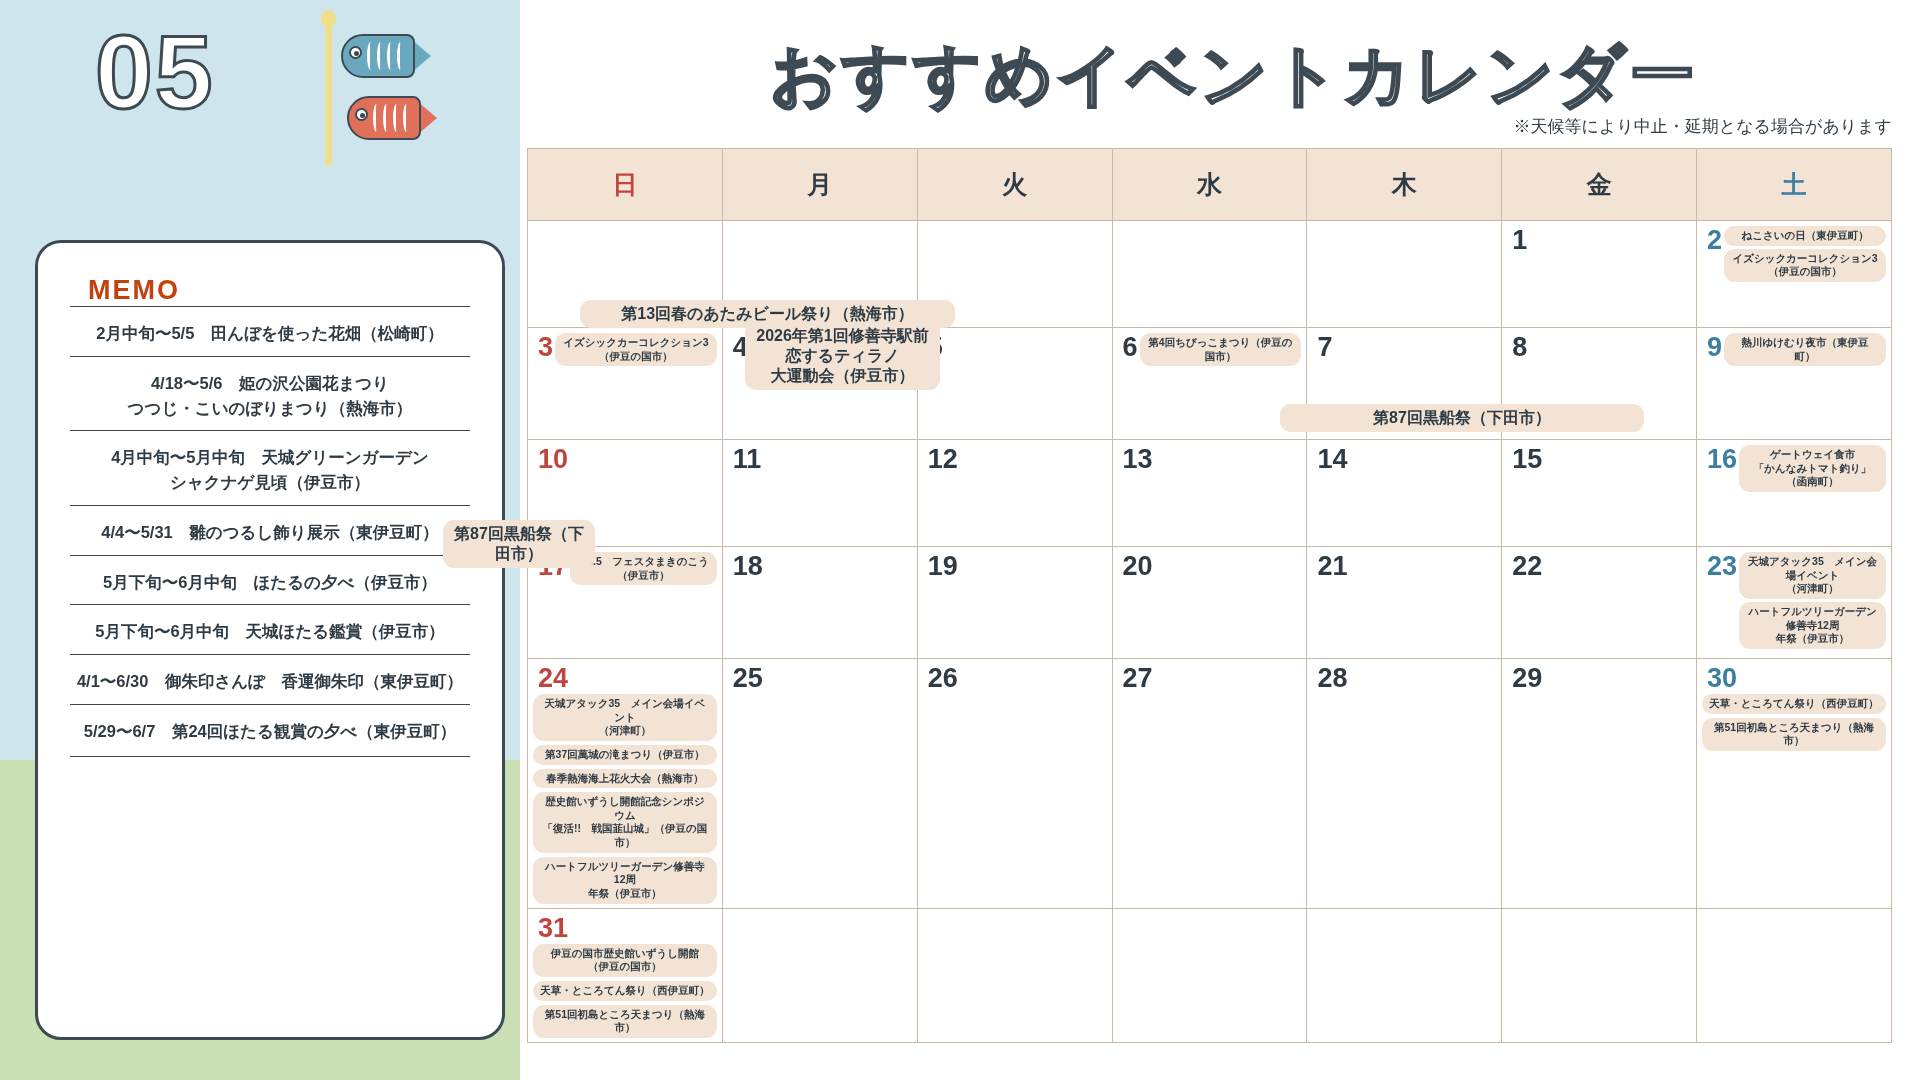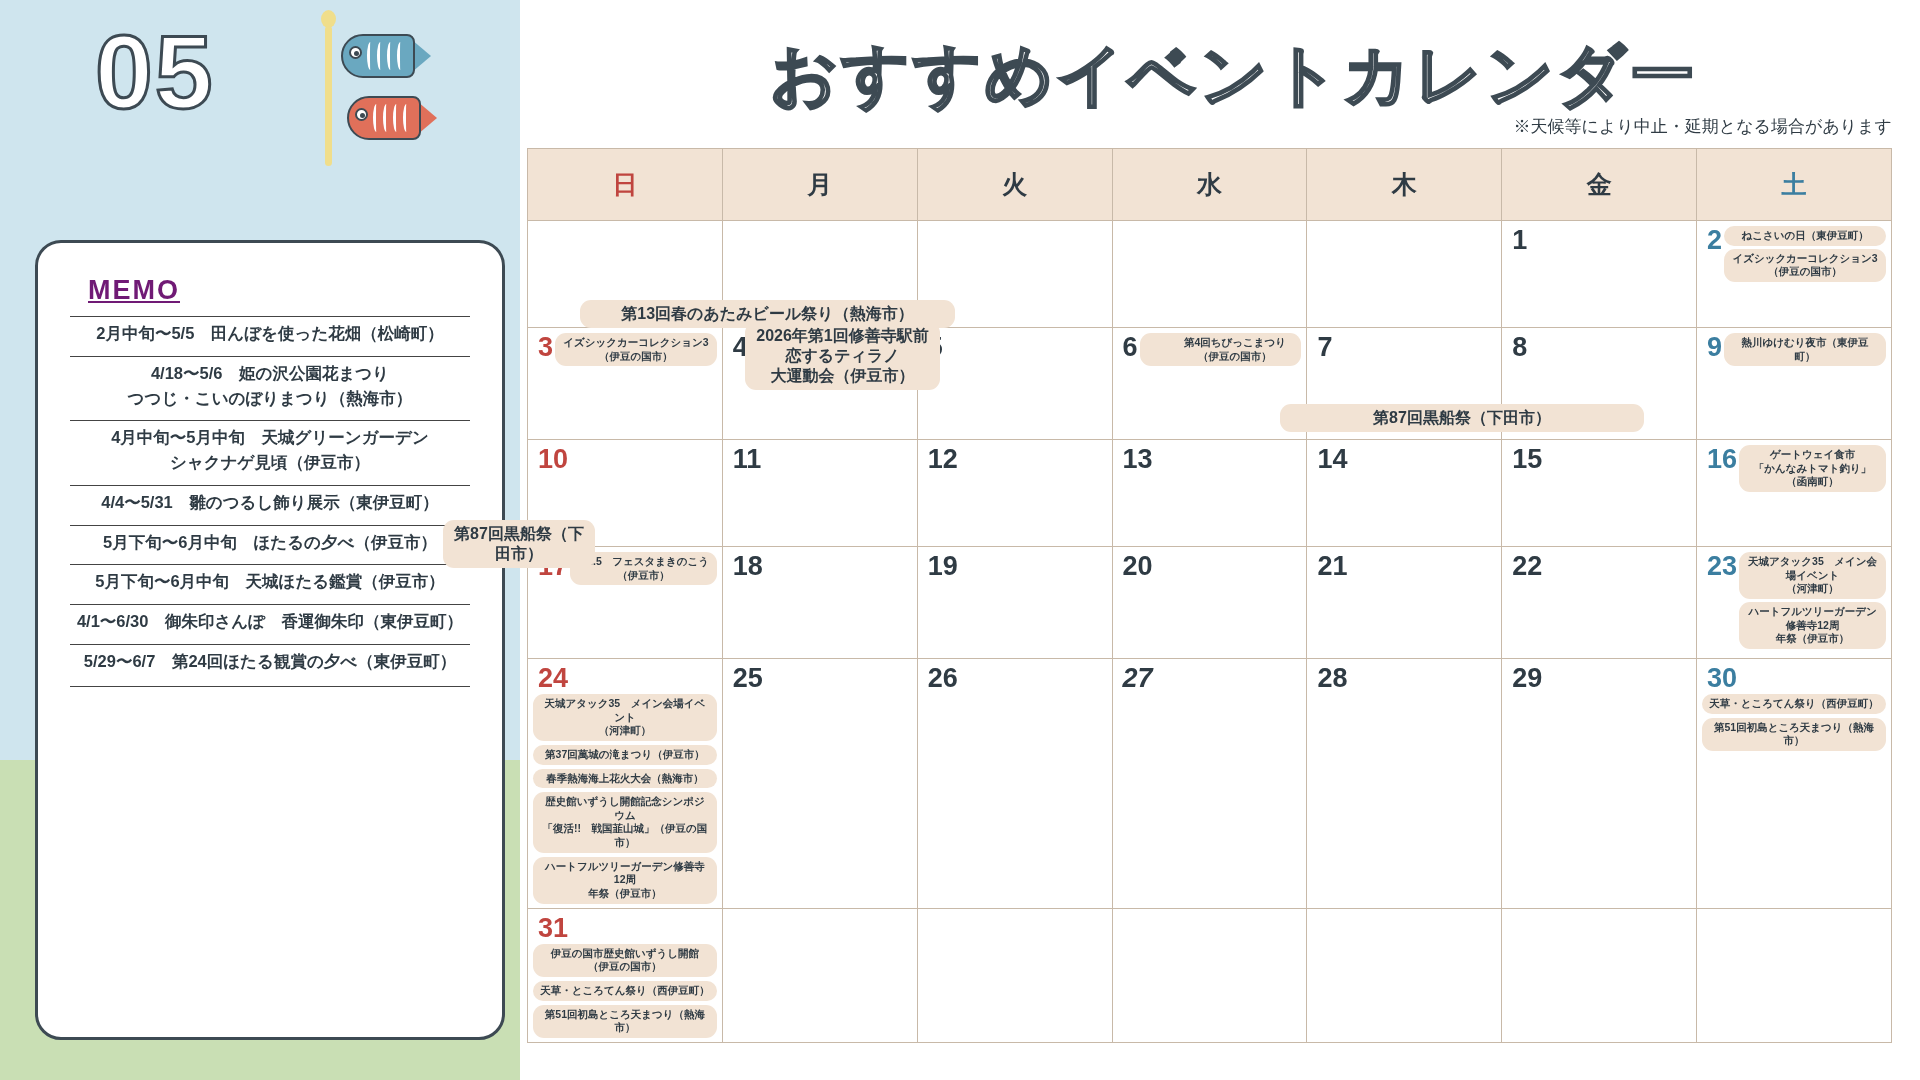--- a/index.html
+++ b/index.html
@@ -59,24 +59,24 @@
   #fish-red { left:22px; top:88px; }
   #fish-red .body { background:#e0705a; border:2px solid #3d4a53; }
   #fish-red .tail { border-left:26px solid #e0705a; }
 
   
   #memo-card {
     position:absolute; left:35px; top:240px; width:470px; height:800px;
     background:#ffffff; border:3px solid #3d4a53; border-radius:26px;
     padding:26px 32px;
   }
-  #memo-title { font-size:27px; font-weight:bold; color:#701a75; letter-spacing:2px;
-    margin:6px 0 10px 18px;text-decoration:underline; }
+  #memo-title { font-size:27px; font-weight:bold; color:#c2410c; letter-spacing:2px;
+    margin:6px 0 0 18px; }
   .memo-item {
-    border-top:1.5px solid #444; padding:4px 4px 10px;
+    border-top:1.5px solid #444; padding:14px 4px 10px;
     font-size:16.5px; font-weight:bold; color:#2f3b44; text-align:center;
     line-height:1.5;
   }
   .memo-item:first-of-type { border-top:1.5px solid #444; }
   #memo-bottom-rule { border-top:1.5px solid #444; margin-top:2px; }
 
   
   #cal-title {
     position:absolute; left:770px; top:30px;
     font-size:67px; font-weight:bold; color:#ffffff;
@@ -287,21 +287,21 @@
               <span class="daynum">5</span>
             </div>
             <div class="ev-list"></div>
           </div>
         </td>
         <td style="height: 112px;">
           <div class="cellwrap">
             <div class="cellhead">
               <span class="daynum">6</span>
               <div class="ev-inline">
-                <div class="pill" style="white-space: pre-line; padding-left: 36px;">第4回ちびっこまつり（伊豆の国市）</div>
+                <div class="pill" style="white-space: pre-line;">第4回ちびっこまつり（伊豆の国市）</div>
               </div>
             </div>
             <div class="ev-list"></div>
           </div>
         </td>
         <td style="height: 112px;">
           <div class="cellwrap">
             <div class="cellhead">
               <span class="daynum">7</span>
             </div>
@@ -485,21 +485,21 @@
           </div>
         </td>
         <td style="height: 218px;">
           <div class="cellwrap">
             <div class="cellhead">
               <span class="daynum">26</span>
             </div>
             <div class="ev-list"></div>
           </div>
         </td>
-        <td style="height: 218px; font-style: italic;">
+        <td style="height: 218px;">
           <div class="cellwrap">
             <div class="cellhead">
               <span class="daynum">27</span>
             </div>
             <div class="ev-list"></div>
           </div>
         </td>
         <td style="height: 218px;">
           <div class="cellwrap">
             <div class="cellhead">

